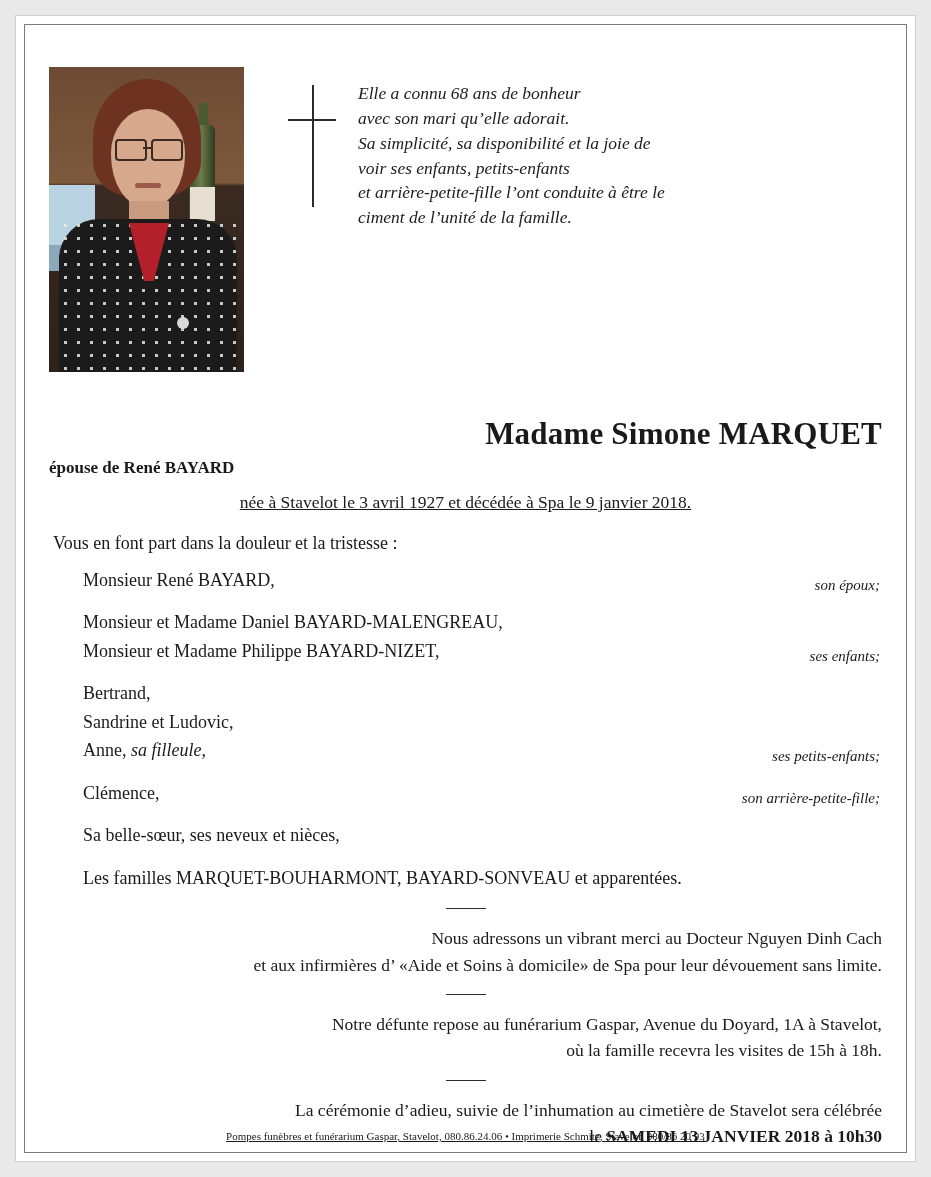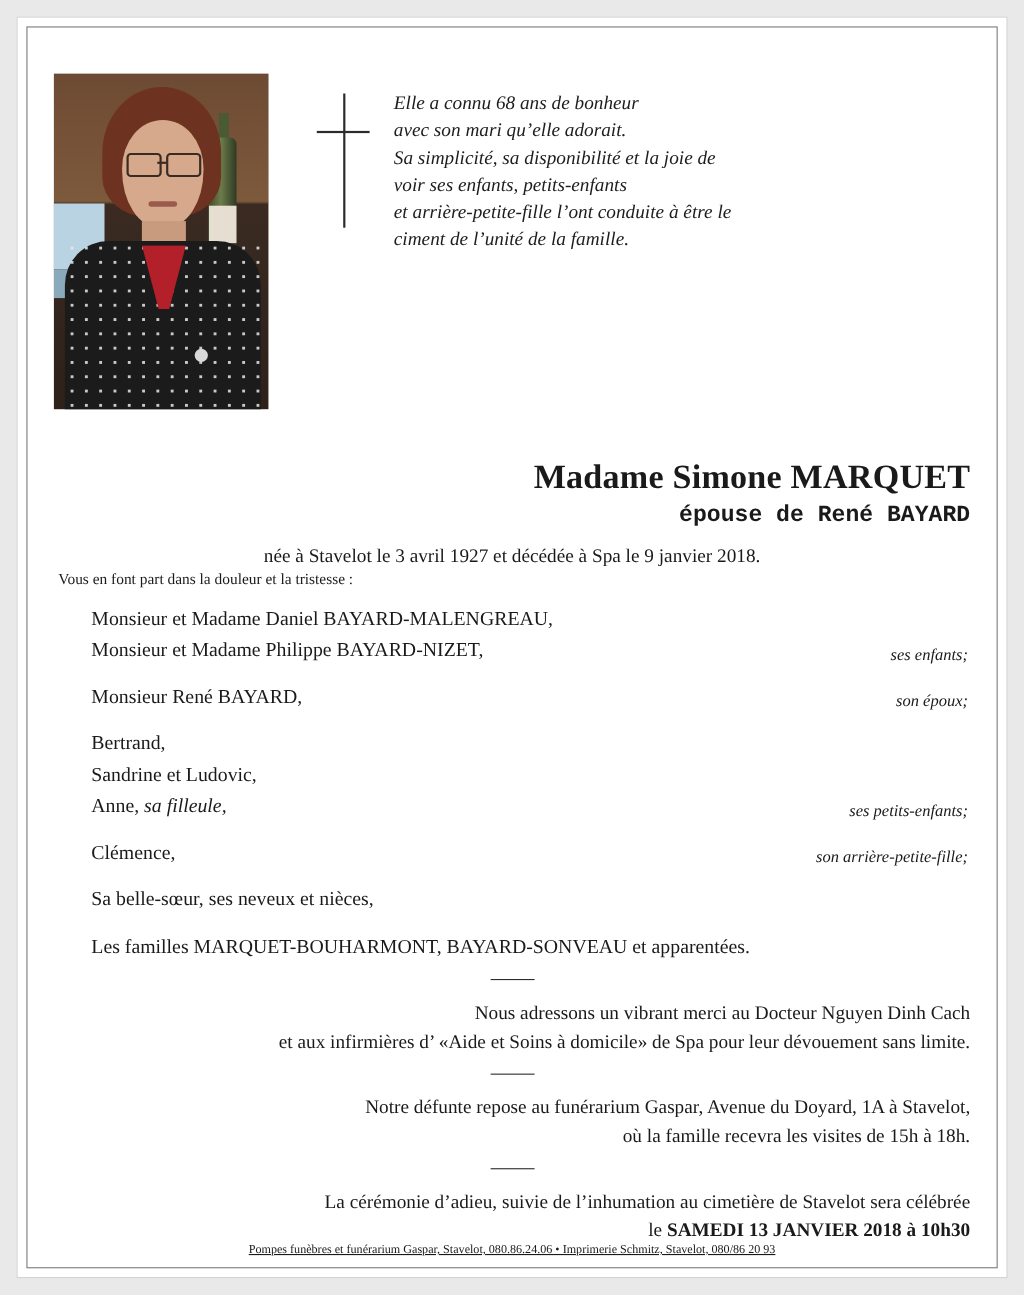--- a/index.html
+++ b/index.html
@@ -158,36 +158,36 @@
   .quote div { white-space: nowrap; font-style: italic; }
 
   .name {
     text-align: right;
     font-size: 31px;
     font-weight: bold;
     margin-top: 44px;
     letter-spacing: .2px;
   }
   .spouse {
-    text-align: right;
-    font-size: 21px;
+    text-align: left;
+    font-size: 17px;
     font-weight: bold;
     margin-top: 6px;
-    font-family: Liberation Mono, monospace;
   }
   .birth {
     text-align: center;
     font-size: 17.5px;
     margin-top: 14px;
+    text-decoration: underline;
   }
 
   
   .announce {
-    font-size: 14px;
-    margin-top: 4px;
+    font-size: 18px;
+    margin-top: 20px;
     padding-left: 4px;
   }
   .fam {
     margin-top: 12px;
     padding-left: 34px;
     padding-right: 2px;
     font-size: 18px;
   }
   .group {
     position: relative;
@@ -278,31 +278,31 @@
     <div class="name">Madame Simone MARQUET</div>
     <div class="spouse">épouse de René BAYARD</div>
     <div class="birth">née à Stavelot le 3 avril 1927 et décédée à Spa le 9 janvier 2018.</div>
 
     <div class="announce">Vous en font part dans la douleur et la tristesse :</div>
 
     <div class="fam">
 
       <div class="group">
         <div class="lines">
+          <div>Monsieur René BAYARD,</div>
+        </div>
+        <div class="rel">son époux;</div>
+      </div>
+
+      <div class="group">
+        <div class="lines">
           <div>Monsieur et Madame Daniel BAYARD-MALENGREAU,</div>
           <div>Monsieur et Madame Philippe BAYARD-NIZET,</div>
         </div>
         <div class="rel">ses enfants;</div>
-      </div>
-
-      <div class="group">
-        <div class="lines">
-          <div>Monsieur René BAYARD,</div>
-        </div>
-        <div class="rel">son époux;</div>
       </div>
 
       <div class="group">
         <div class="lines">
           <div>Bertrand,</div>
           <div>Sandrine et Ludovic,</div>
           <div>Anne, <i>sa filleule,</i></div>
         </div>
         <div class="rel">ses petits-enfants;</div>
       </div>

